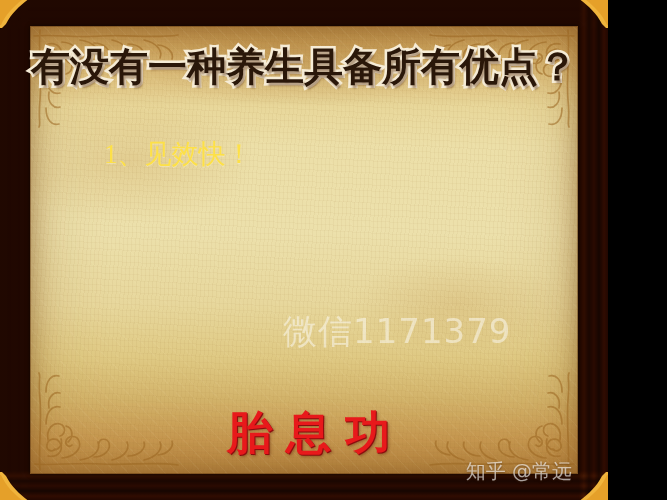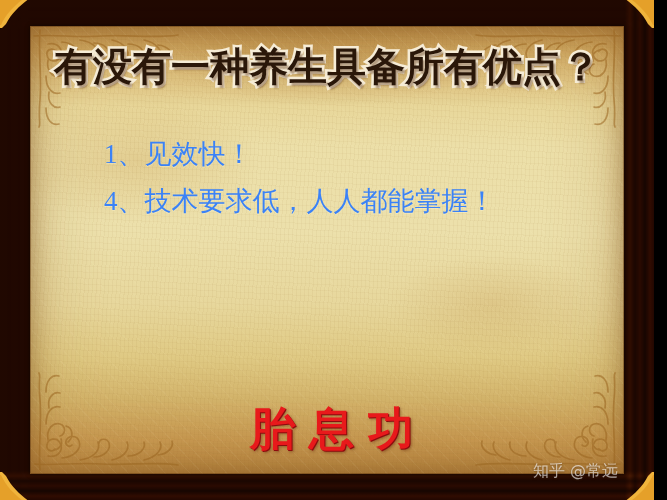--- a/index.html
+++ b/index.html
@@ -3,21 +3,21 @@
 <meta charset="utf-8">
 <style>
   html, body {
     margin: 0;
     padding: 0;
     background: #000;
   }
 
   #poster {
     position: relative;
-    width: 654px;
+    width: 608px;
     height: 500px;
     overflow: hidden;
     font-family: "Liberation Serif", "DejaVu Serif", serif;
     background: #2b1608;
   }
 
   
   .frame-outer {
     position: absolute;
     inset: 0;
@@ -150,34 +150,35 @@
   .list {
     position: absolute;
     left: 104px;
     top: 131px;
     z-index: 7;
   }
   .list-item {
     height: 47px;
     line-height: 47px;
     font-size: 27px;
-    color: #3b82f6;
+    color: #fde047;
     white-space: nowrap;
     text-shadow: 0 1px 0 rgba(255,248,220,.35);
+    text-align: right;
   }
 
   
   .red-title {
     position: absolute;
     left: 0;
     right: 0;
     top: 405px;
     z-index: 7;
     text-align: center;
-    font-family: Liberation Mono, monospace;
+    font-family: Liberation Serif, serif;
     font-weight: bold;
     font-size: 45px;
     line-height: 56px;
     letter-spacing: 14px;
     text-indent: 14px;
     color: #e8191b;
     text-shadow:
         1px 1px 0 #8d0c0e,
         2px 2px 3px rgba(90,30,6,.45);
     white-space: nowrap;
@@ -197,21 +198,21 @@
     letter-spacing: 1px;
     white-space: nowrap;
     pointer-events: none;
   }
   .wm-zhihu {
     position: absolute;
     right: 36px;
     bottom: 16px;
     z-index: 8;
     font-family: "DejaVu Sans", "Liberation Sans", sans-serif;
-    font-size: 16px;
+    font-size: 20px;
     line-height: 26px;
     color: rgba(255,255,255,.62);
     text-shadow: 0 1px 2px rgba(60,30,8,.5);
     white-space: nowrap;
     pointer-events: none;
   }
 </style>
 </head>
 <body>
 
@@ -316,21 +317,21 @@
   </svg>
   <svg class="corner-accent br" viewBox="0 0 34 30">
     <path d="M0 0 L34 0 C 26 6, 16 14, 10 26 L 6 30 L 0 30 Z" fill="#f0b43c"></path>
     <path d="M2 2 L26 2 C 18 8, 10 16, 5 27 L 2 28 Z" fill="#e29a23" opacity=".75"></path>
   </svg>
 
   <div class="headline">有没有一种养生具备所有优点？</div>
 
   <div class="list">
     <div class="list-item">1、见效快！</div>
-    <div class="list-item">4、技术要求低，人人都能掌握！</div>
   </div>
 
+  <div class="wm-wechat">微信1171379</div>
 
   <div class="red-title">胎息功</div>
 
   <div class="wm-zhihu">知乎 @常远</div>
 
 </div>
 
 </body></html>

